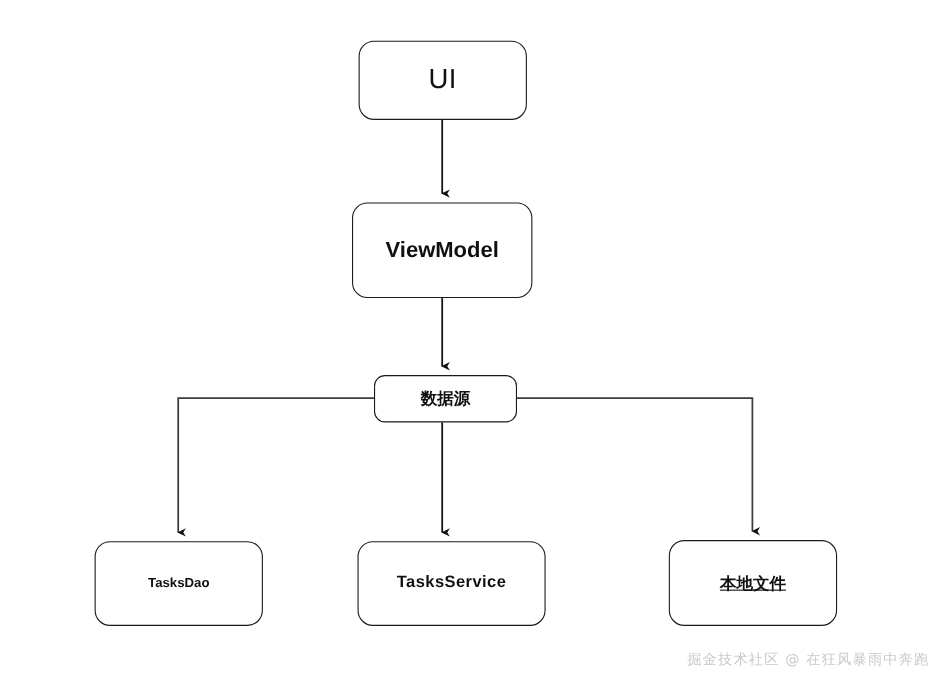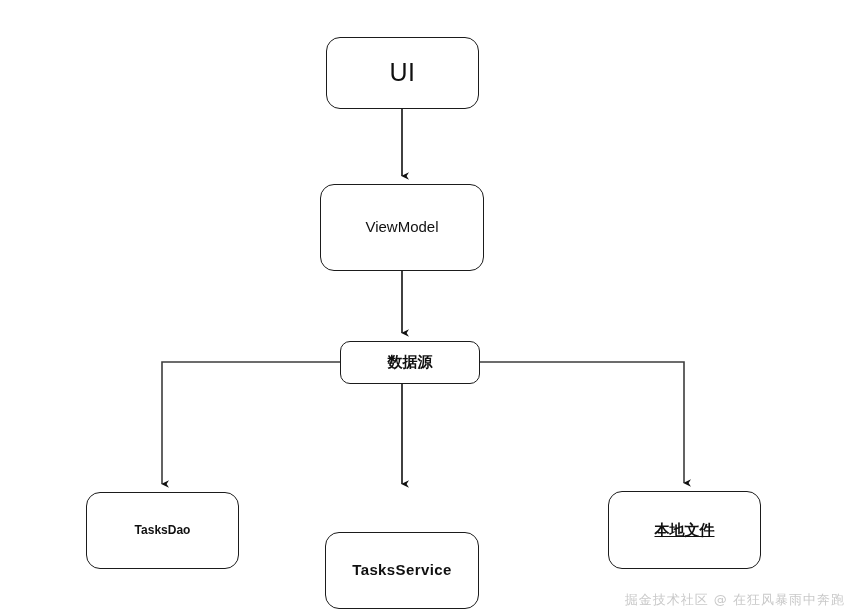--- a/index.html
+++ b/index.html
@@ -45,41 +45,41 @@
   }
   #node-ui .node-label {
     font-size: 25px;
     font-weight: 400;
     letter-spacing: 0.5px;
   }
   #node-viewmodel {
     left: 320px; top: 184px; width: 164px; height: 87px;
   }
   #node-viewmodel .node-label {
-    font-size: 15px;
-    font-weight: 400;
+    font-size: 20px;
+    font-weight: 700;
   }
   #node-datasource {
-    left: 340px; top: 341px; width: 140px; height: 43px;
+    left: 340px; top: 341px; width: 130px; height: 43px;
     border-radius: 10px;
   }
   #node-datasource .node-label {
     font-size: 15px;
     font-weight: 700;
     font-family: "DejaVu Sans", "Liberation Sans", sans-serif;
   }
   #node-tasksdao {
     left: 86px; top: 492px; width: 153px; height: 77px;
   }
   #node-tasksdao .node-label {
     font-size: 12px;
     font-weight: 700;
   }
   #node-tasksservice {
-    left: 325px; top: 492px; width: 154px; height: 77px; margin-top: 40px;
+    left: 325px; top: 492px; width: 171px; height: 77px;
   }
   #node-tasksservice .node-label {
     font-size: 15px;
     font-weight: 700;
     letter-spacing: 0.4px;
   }
   #node-localfile {
     left: 608px; top: 491px; width: 153px; height: 78px;
   }
   #node-localfile .node-label {

